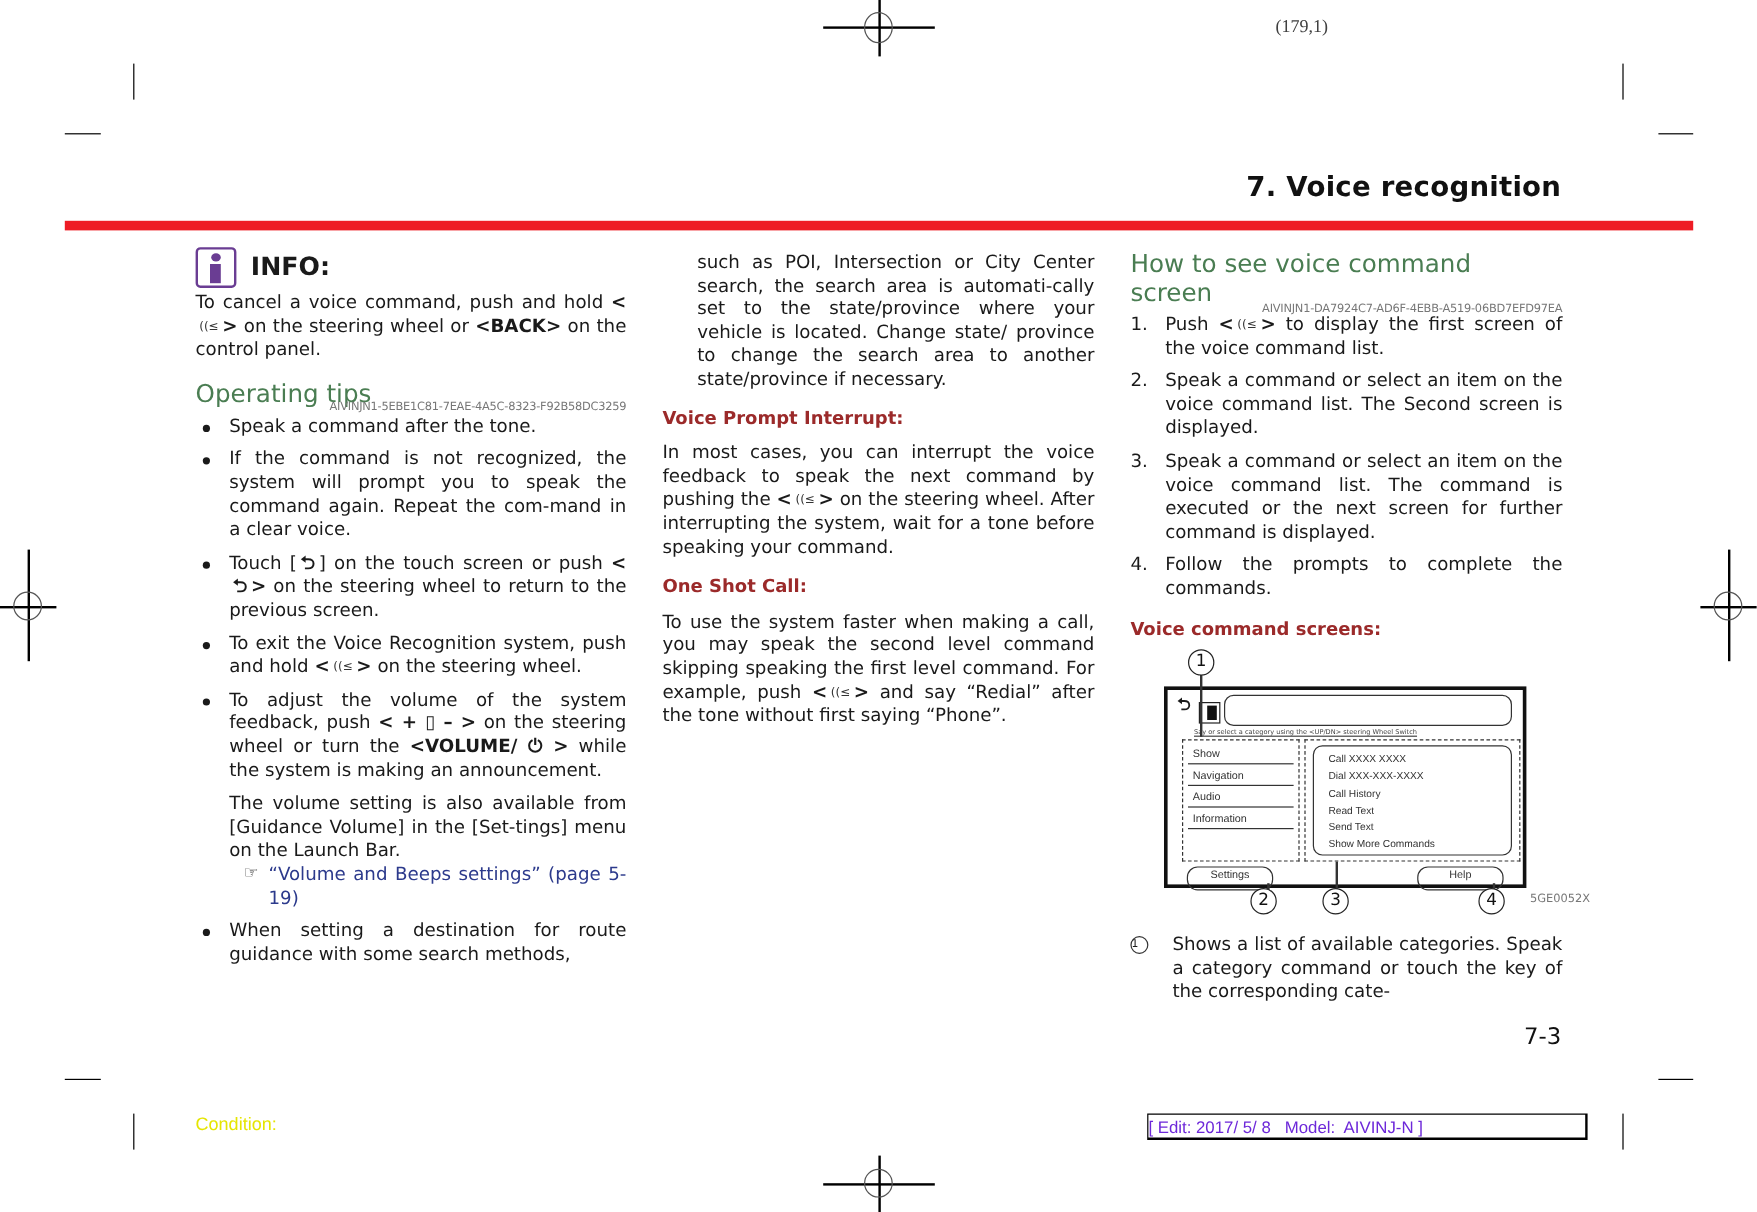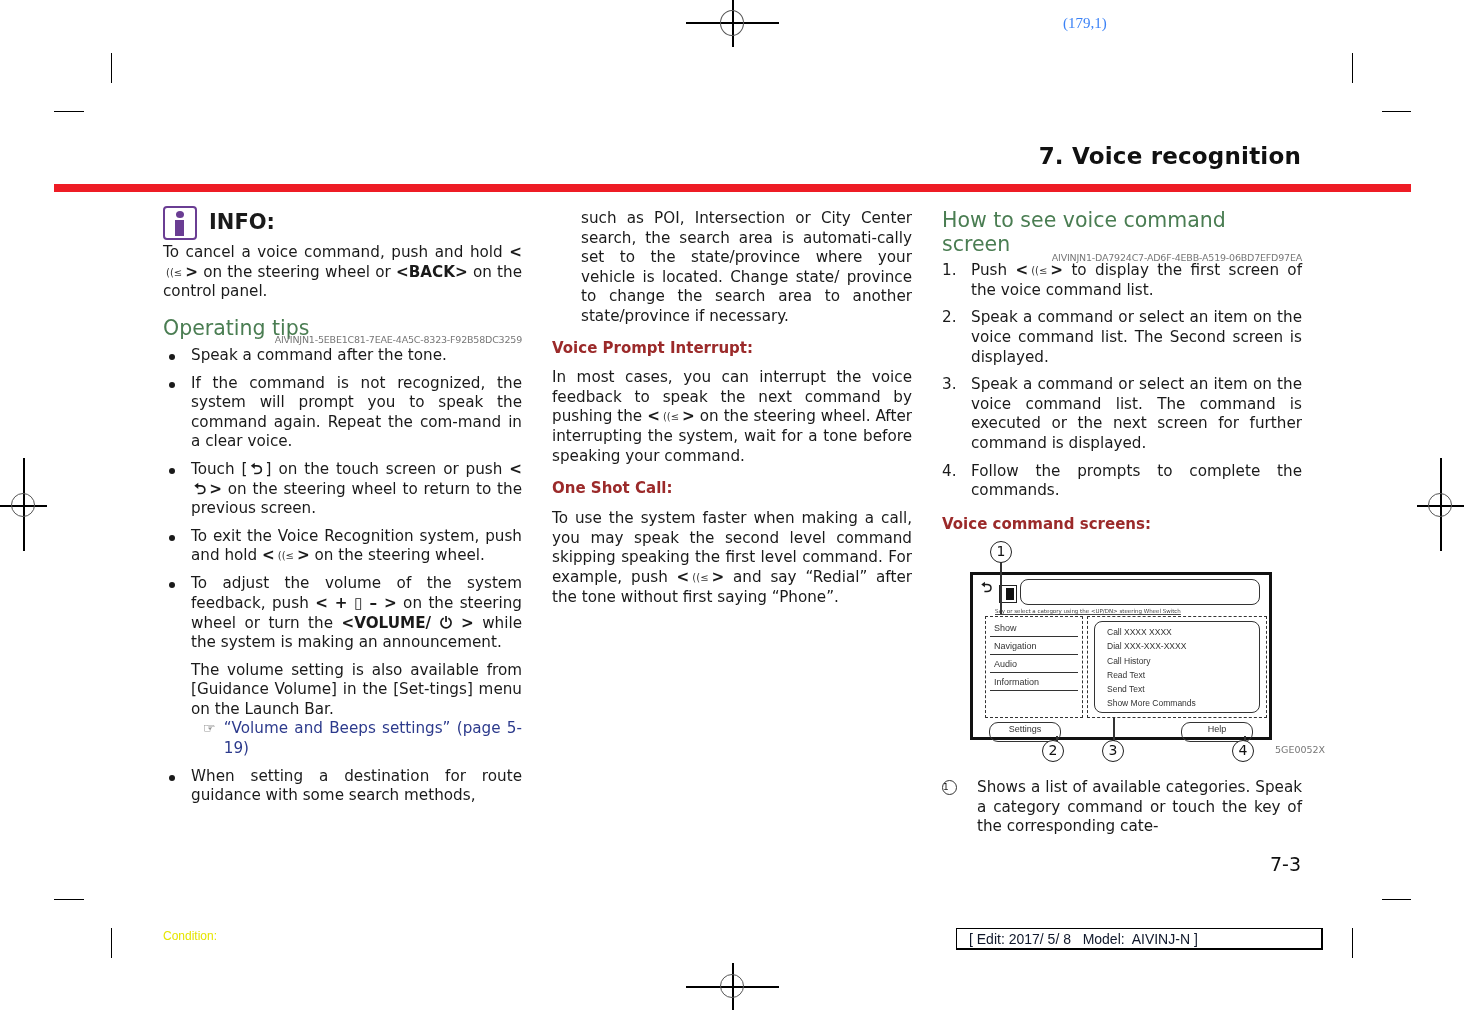--- a/index.html
+++ b/index.html
@@ -2,21 +2,21 @@
 <html><head>
 <meta charset="utf-8">
 <style>
   * { box-sizing: border-box; margin: 0; padding: 0; }
   html, body { width: 1464px; height: 1010px; background: #ffffff; overflow: hidden; }
   body { position: relative; font-family: "DejaVu Sans", sans-serif; color: #1a1a1a; }
 
   .mark { position: absolute; background: #000; }
   .circ { position: absolute; border: 1px solid #555; border-radius: 50%; }
 
-  .page-ref { position: absolute; left: 1063px; top: 15px; font-family: "Liberation Serif", serif; font-size: 15px; color: #3b82f6; }
+  .page-ref { position: absolute; left: 1063px; top: 15px; font-family: "Liberation Serif", serif; font-size: 15px; color: #404040; }
   .chapter-title { position: absolute; right: 163px; top: 143px; font-family: "DejaVu Sans", sans-serif; font-weight: bold; font-size: 23px; color: #111; letter-spacing: 0.2px; }
   .red-bar { position: absolute; left: 54px; top: 184px; width: 1357px; height: 8px; background: #ee1c25; }
 
   .col { position: absolute; font-size: 15.2px; line-height: 19.6px; color: #1a1a1a; }
   .col1 { left: 163px; top: 205px; width: 359px; }
   .col2 { left: 552px; top: 209px; width: 360px; }
   .col3 { left: 942px; top: 208px; width: 360px; }
 
   .justify { text-align: justify; text-align-last: left; }
   .info-head { display: flex; align-items: center; height: 36px; margin-bottom: 2px; }
@@ -59,22 +59,22 @@
   .dg-btn { position: absolute; top: 147px; height: 20px; border: 1.5px solid #333; border-radius: 9px; font-family: "Liberation Sans", sans-serif; font-size: 9px; line-height: 13px; text-align: center; color: #333; }
   .dg-callout { position: absolute; width: 22px; height: 22px; border: 1.5px solid #222; border-radius: 50%; font-size: 14px; line-height: 19px; text-align: center; color: #111; background: #fff; }
   .dg-line { position: absolute; width: 1.5px; background: #333; }
   .dg-code { position: absolute; left: 1275px; top: 744px; font-size: 9.5px; color: #777; }
 
   .legend { position: absolute; left: 942px; top: 778px; width: 360px; font-size: 15.2px; line-height: 19.6px; }
   .legend .num { position: absolute; left: 0; top: 2px; width: 15px; height: 15px; border: 1px solid #333; border-radius: 50%; font-size: 9px; line-height: 13px; text-align: center; }
   .legend .txt { padding-left: 35px; }
 
   .page-num { position: absolute; right: 163px; top: 853px; font-size: 19px; color: #111; }
-  .condition { position: absolute; left: 163px; top: 929px; font-family: "Liberation Sans", sans-serif; font-size: 12px; color: #e5e500; }
-  .edit-box { position: absolute; left: 956px; top: 928px; width: 367px; height: 22px; border: 1px solid #000; border-right-width: 2px; border-bottom-width: 2px; font-family: "Liberation Sans", sans-serif; font-size: 14px; line-height: 20px; padding-left: 12px; color: #0f172a; white-space: pre; }
+  .condition { position: absolute; left: 163px; top: 929px; font-family: "Liberation Sans", sans-serif; font-size: 15px; color: #e5e500; }
+  .edit-box { position: absolute; left: 956px; top: 928px; width: 367px; height: 22px; border: 1px solid #000; border-right-width: 2px; border-bottom-width: 2px; font-family: "Liberation Sans", sans-serif; font-size: 14px; line-height: 20px; padding-left: 0; color: #6d28d9; white-space: pre; }
 </style>
 </head>
 <body>
 
 <div class="mark" style="left:732px;top:0;width:1.5px;height:47px;"></div>
 <div class="mark" style="left:686px;top:22px;width:93px;height:1.5px;"></div>
 <div class="circ" style="left:720px;top:10px;width:24px;height:26px;"></div>
 
 <div class="mark" style="left:23px;top:458px;width:1.5px;height:93px;"></div>
 <div class="mark" style="left:0;top:505px;width:47px;height:1.5px;"></div>

